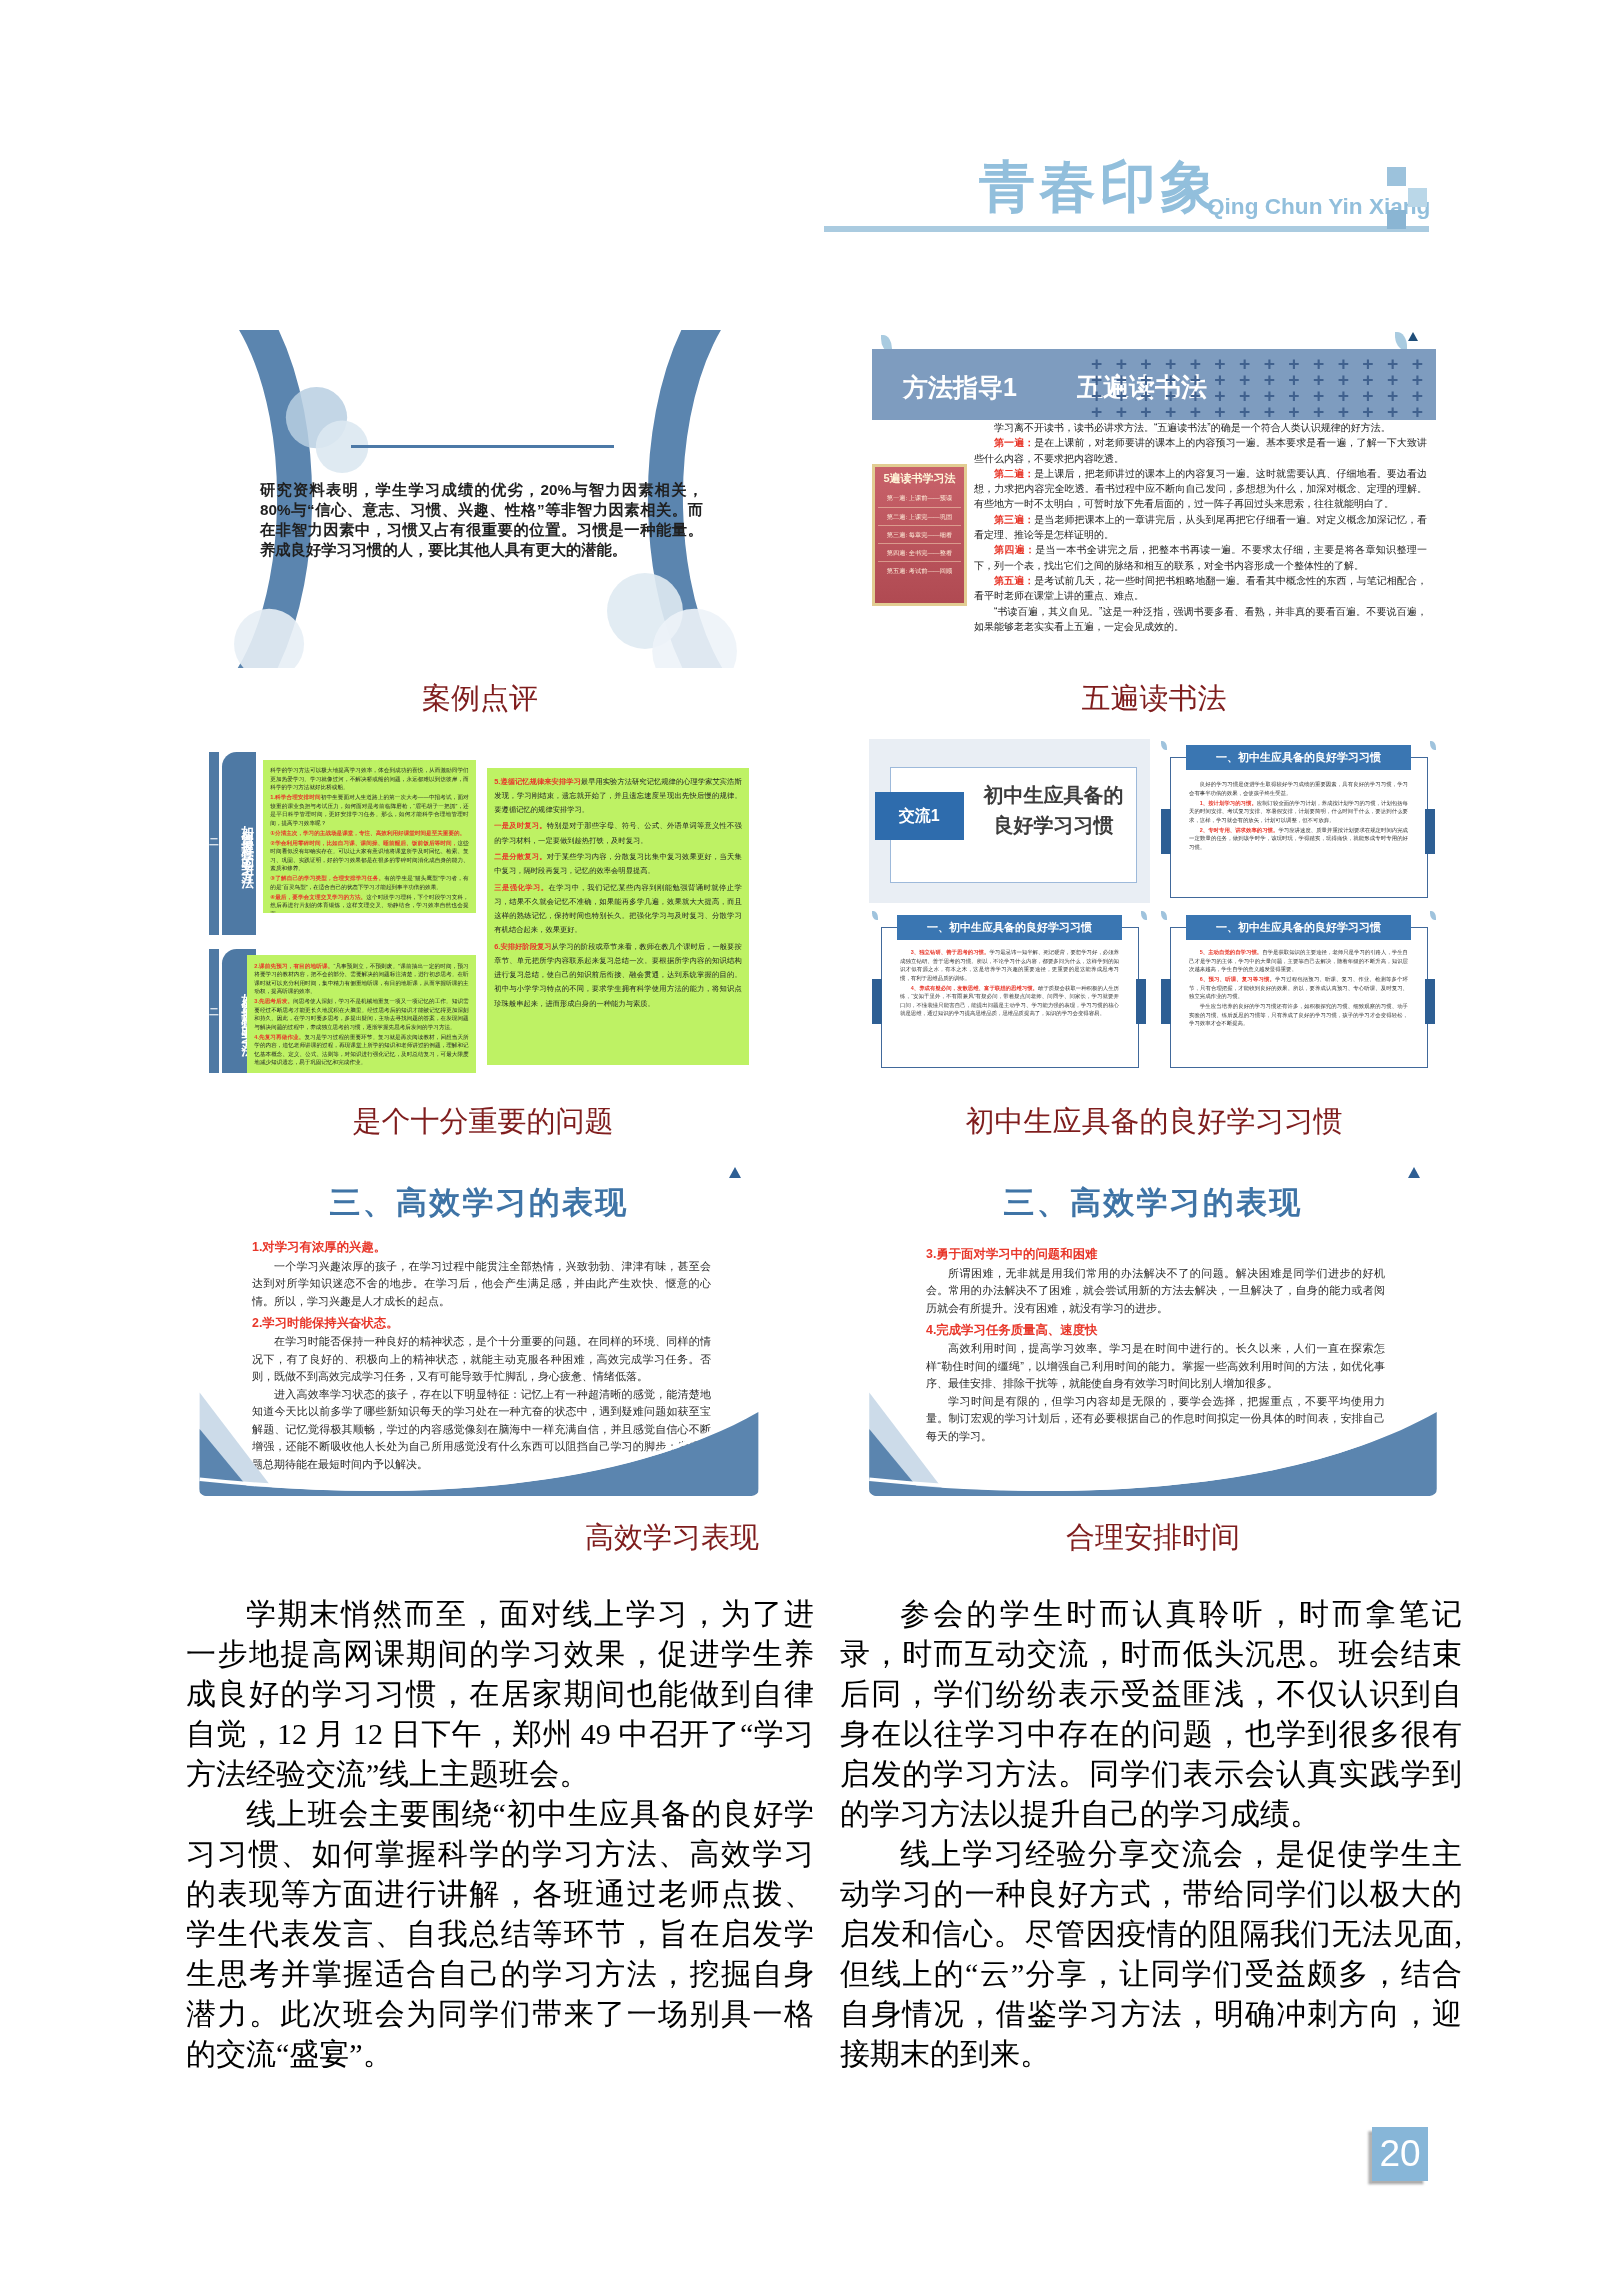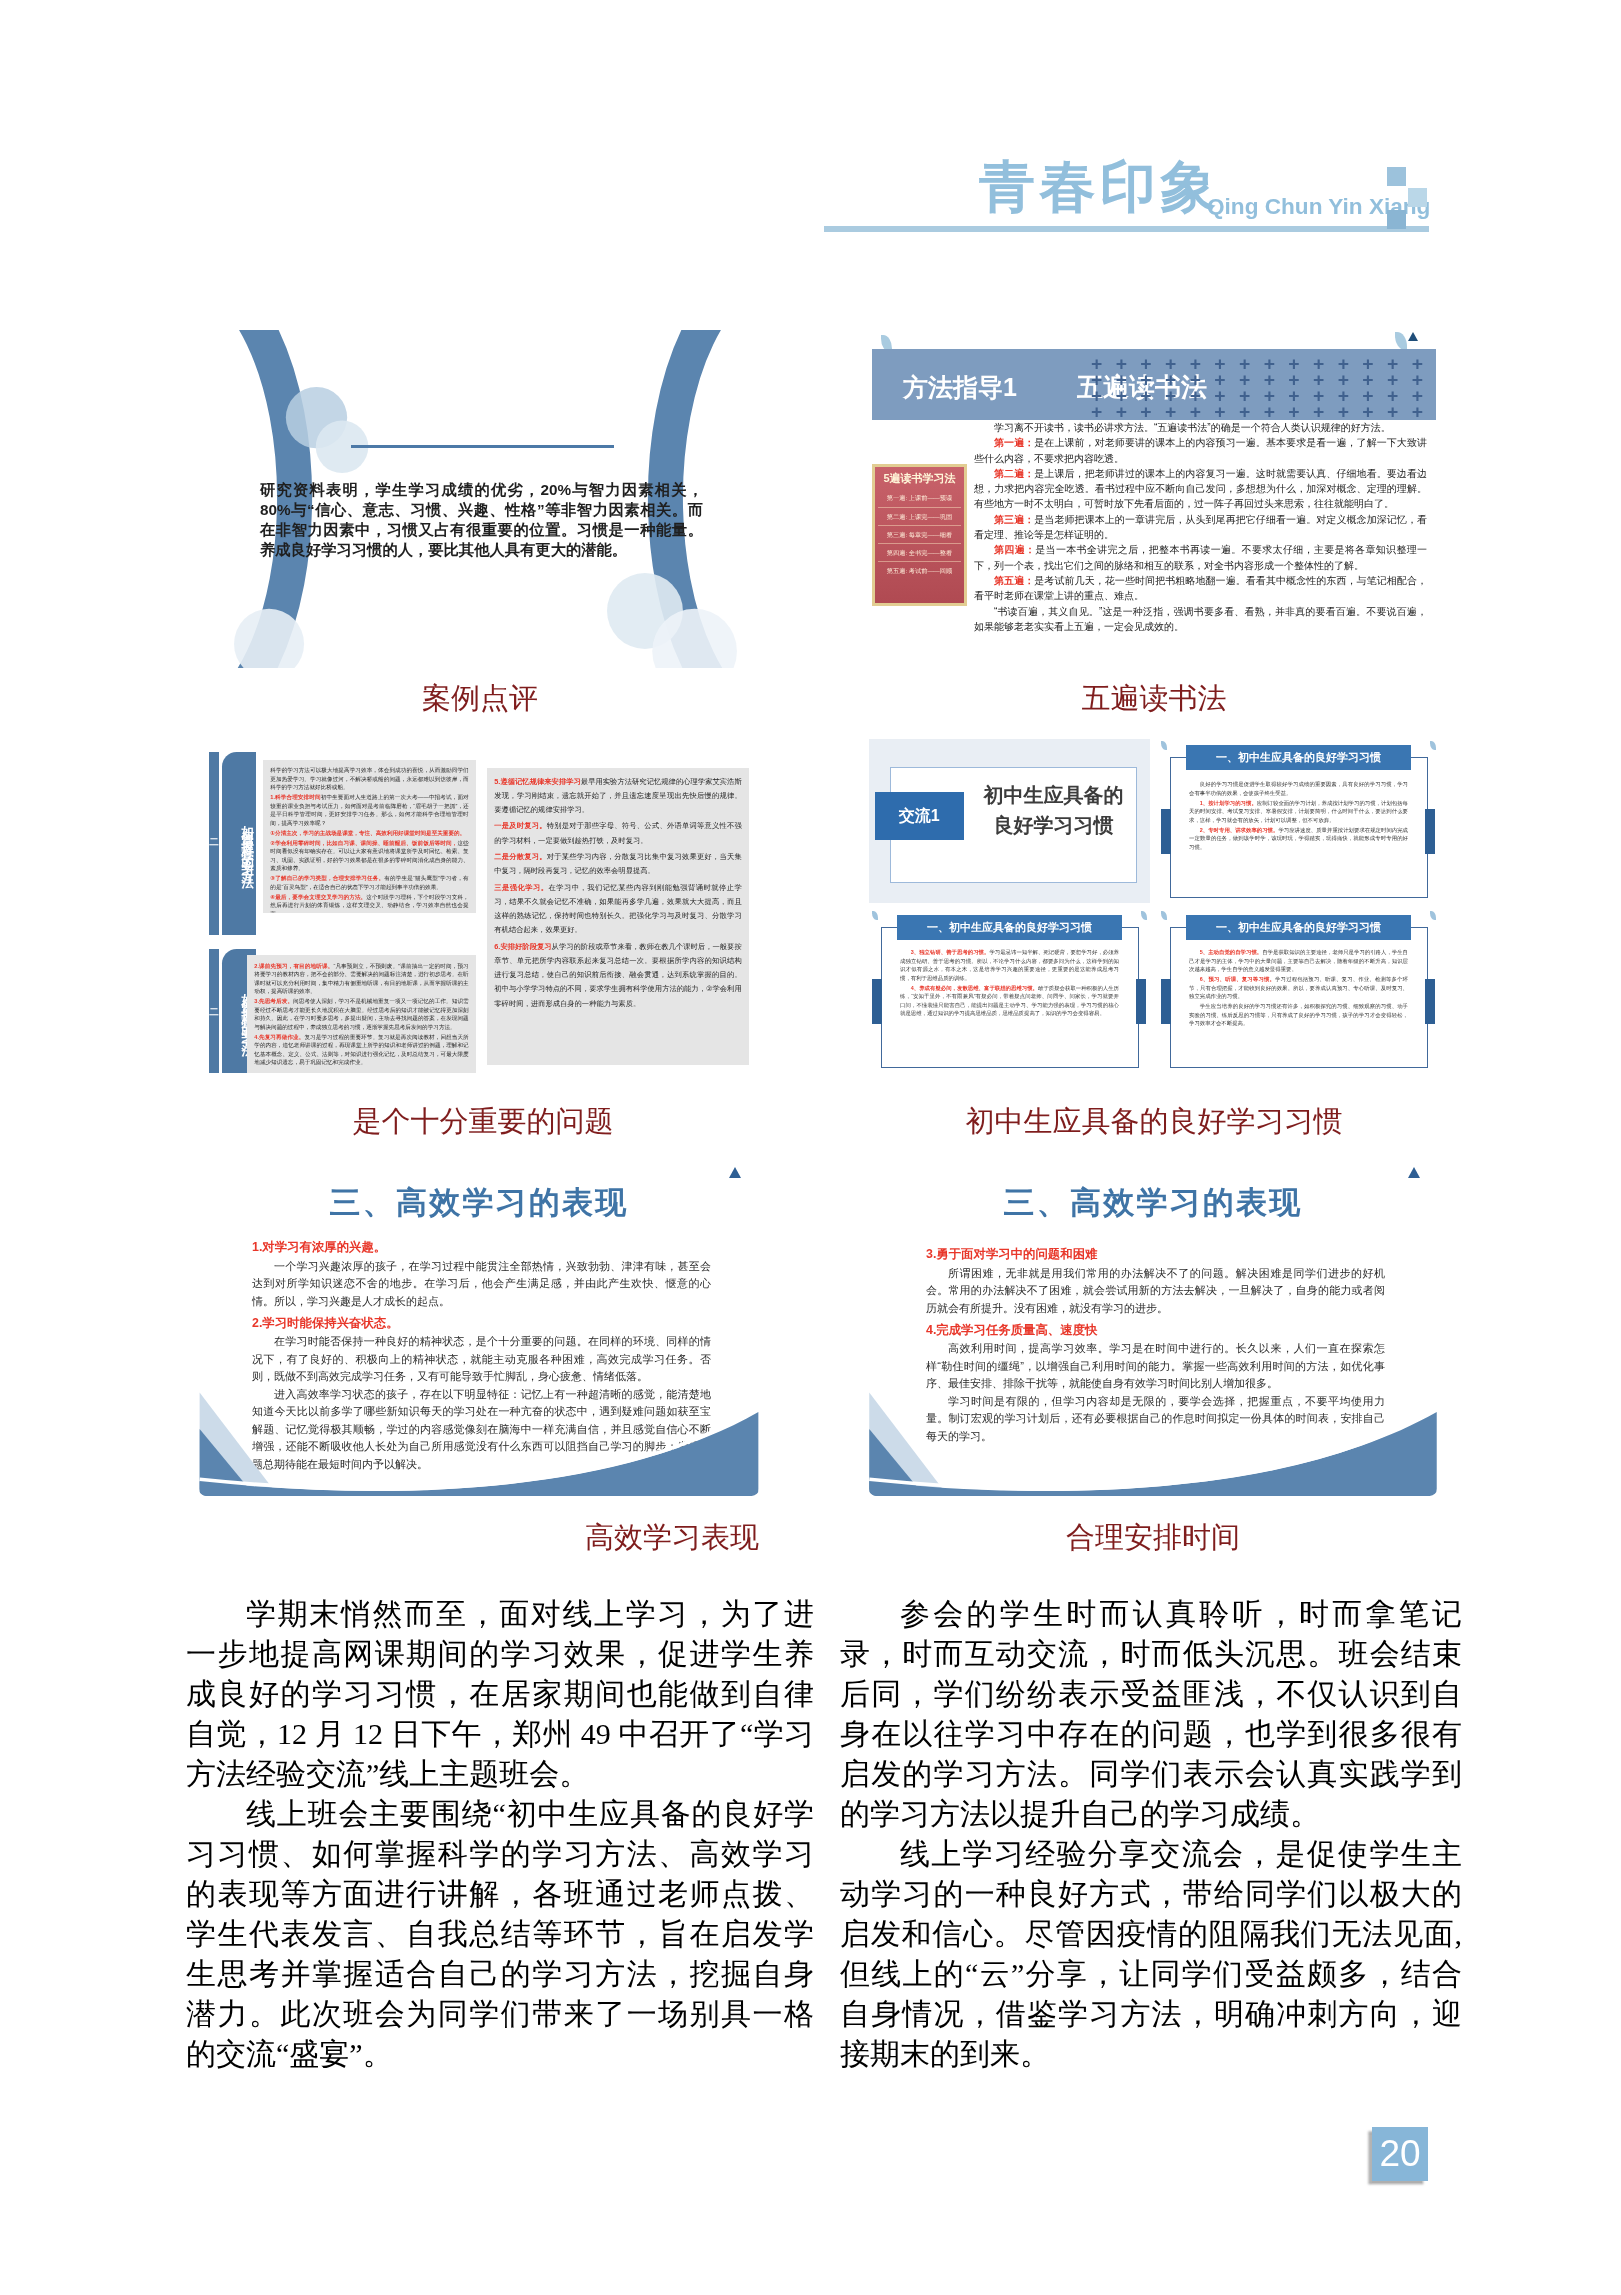--- a/index.html
+++ b/index.html
@@ -30,21 +30,21 @@
   .poster-title{font-size:11px;font-weight:bold;color:#fff6d8;margin-bottom:3.7px;}
   .pitem{font-size:6.2px;color:#ffeeda;padding:4.4px 0 3.7px;border-top:0.7px solid rgba(255,240,200,.45);}
   .c2-text{font-size:10px;line-height:15.3px;color:#222;text-align:justify;}
   .c2-text p{margin:0;text-indent:2em;}
   .redlead{color:#e8372a;font-weight:bold;}
   
   .sidebar{background:#4e79a4;}
   .side-num{color:#fff;font-size:9.5px;font-weight:bold;text-align:center;}
   .side-title{color:#fff;font-size:12.4px;font-weight:bold;writing-mode:vertical-rl;letter-spacing:5.1px;
               text-align:center;width:100%;height:100%;overflow:hidden;}
-  .graybox{background:#e5e5e5;box-sizing:border-box;padding:6.6px 7.3px;overflow:hidden;}
+  .graybox{background:#bef264;box-sizing:border-box;padding:6.6px 7.3px;overflow:hidden;}
   .gt{font-size:5.6px;line-height:1.52;color:#222;text-align:justify;margin:0 0 1.5px;}
   .gt3{font-size:7.3px;line-height:1.95;color:#222;text-align:justify;margin:0 0 2.2px;}
   .rh{color:#e8372a;font-weight:bold;}
   
   .quad{position:absolute;overflow:hidden;}
   .q-frame{position:absolute;border:1.5px solid #41699b;}
   .q-pill{position:absolute;background:#3a76b2;color:#fff;font-weight:bold;font-size:11px;
           text-align:center;line-height:25px;}
   .q-tab{position:absolute;background:#2e5f94;}
   .q-text{position:absolute;overflow:hidden;}
@@ -156,21 +156,21 @@
       <p class="gt"><span class="rh">2.课前先预习，有目的地听课。</span><span>“凡事预则立，不预则废。”课前抽出一定的时间，预习将要学习的教材内容，把不会的部分、需要解决的问题标注清楚，进行初步思考。在听课时就可以充分利用时间，集中精力有侧重地听课，有目的地听课，从而掌握听课的主动权，提高听课的效率。</span></p>
       <p class="gt"><span class="rh">3.先思考后发。</span><span>问思考使人深刻，学习不是机械地重复一项又一项记忆的工作。知识需要经过不断思考才能更长久地沉积在大脑里。经过思考后的知识才能被记忆得更加深刻和持久。因此，在学习时要多思考，多提出疑问，主动去寻找问题的答案，在发现问题与解决问题的过程中，养成独立思考的习惯，逐渐掌握先思考后发问的学习方法。</span></p>
       <p class="gt"><span class="rh">4.先复习再做作业。</span><span>复习是学习过程的重要环节。复习就是再次阅读教材，回想当天所学的内容，追忆老师讲课的过程，再现课堂上所学的知识和老师讲过的例题，理解和记忆基本概念、定义、公式、法则等，对知识进行强化记忆，及时总结复习，可最大限度地减少知识遗忘，易于巩固记忆和完成作业。</span></p>
     </div>
 
     <div class="abs graybox" style="left:288px;top:29px;width:262px;height:297px;">
       <p class="gt3"><span class="rh">5.遵循记忆规律来安排学习</span><span>最早用实验方法研究记忆规律的心理学家艾宾浩斯发现，学习刚结束，遗忘就开始了，并且遗忘速度呈现出先快后慢的规律。要遵循记忆的规律安排学习。</span></p>
       <p class="gt3"><span class="rh">一是及时复习。</span><span>特别是对于那些字母、符号、公式、外语单词等意义性不强的学习材料，一定要做到趁热打铁，及时复习。</span></p>
       <p class="gt3"><span class="rh">二是分散复习。</span><span>对于某些学习内容，分散复习比集中复习效果更好，当天集中复习，隔时段再复习，记忆的效率会明显提高。</span></p>
       <p class="gt3"><span class="rh">三是强化学习。</span><span>在学习中，我们记忆某些内容到刚能勉强背诵时就停止学习，结果不久就会记忆不准确，如果能再多学几遍，效果就大大提高，而且这样的熟练记忆，保持时间也特别长久。把强化学习与及时复习、分散学习有机结合起来，效果更好。</span></p>
-      <p class="gt3"><span class="rh">6.安排好阶段复习</span><span>从学习的阶段或章节来看，教师在教几个课时后，一般要按章节、单元把所学内容联系起来复习总结一次。要根据所学内容的知识结构进行复习总结，使自己的知识前后衔接、融会贯通，达到系统掌握的目的。初中与小学学习特点的不同，要求学生拥有科学使用方法的能力，②学会利用零碎时间，进而形成自身的一种能力与素质。</span></p>
+      <p class="gt3"><span class="rh">6.安排好阶段复习</span><span>从学习的阶段或章节来看，教师在教几个课时后，一般要按章节、单元把所学内容联系起来复习总结一次。要根据所学内容的知识结构进行复习总结，使自己的知识前后衔接、融会贯通，达到系统掌握的目的。初中与小学学习特点的不同，要求学生拥有科学使用方法的能力，将知识点珍珠般串起来，进而形成自身的一种能力与素质。</span></p>
     </div>
   </div>
   <div class="abs caption" style="left:199px;top:1102px;width:568px;">是个十分重要的问题</div>
 
   <div class="card" style="left:869px;top:739px;width:570px;height:335px;">
 
     <div class="quad" style="left:0;top:0;width:281px;height:164px;background:#e9eef4;">
       <div class="abs" style="left:20.5px;top:28px;width:245px;height:114px;background:#fff;border:1.5px solid #9db9da;"></div>
       <div class="jl-box" style="left:5.8px;top:53px;width:89px;height:48px;line-height:48px;">交流1</div>
       <div class="abs jl-title" style="left:108px;top:41px;width:153px;">

